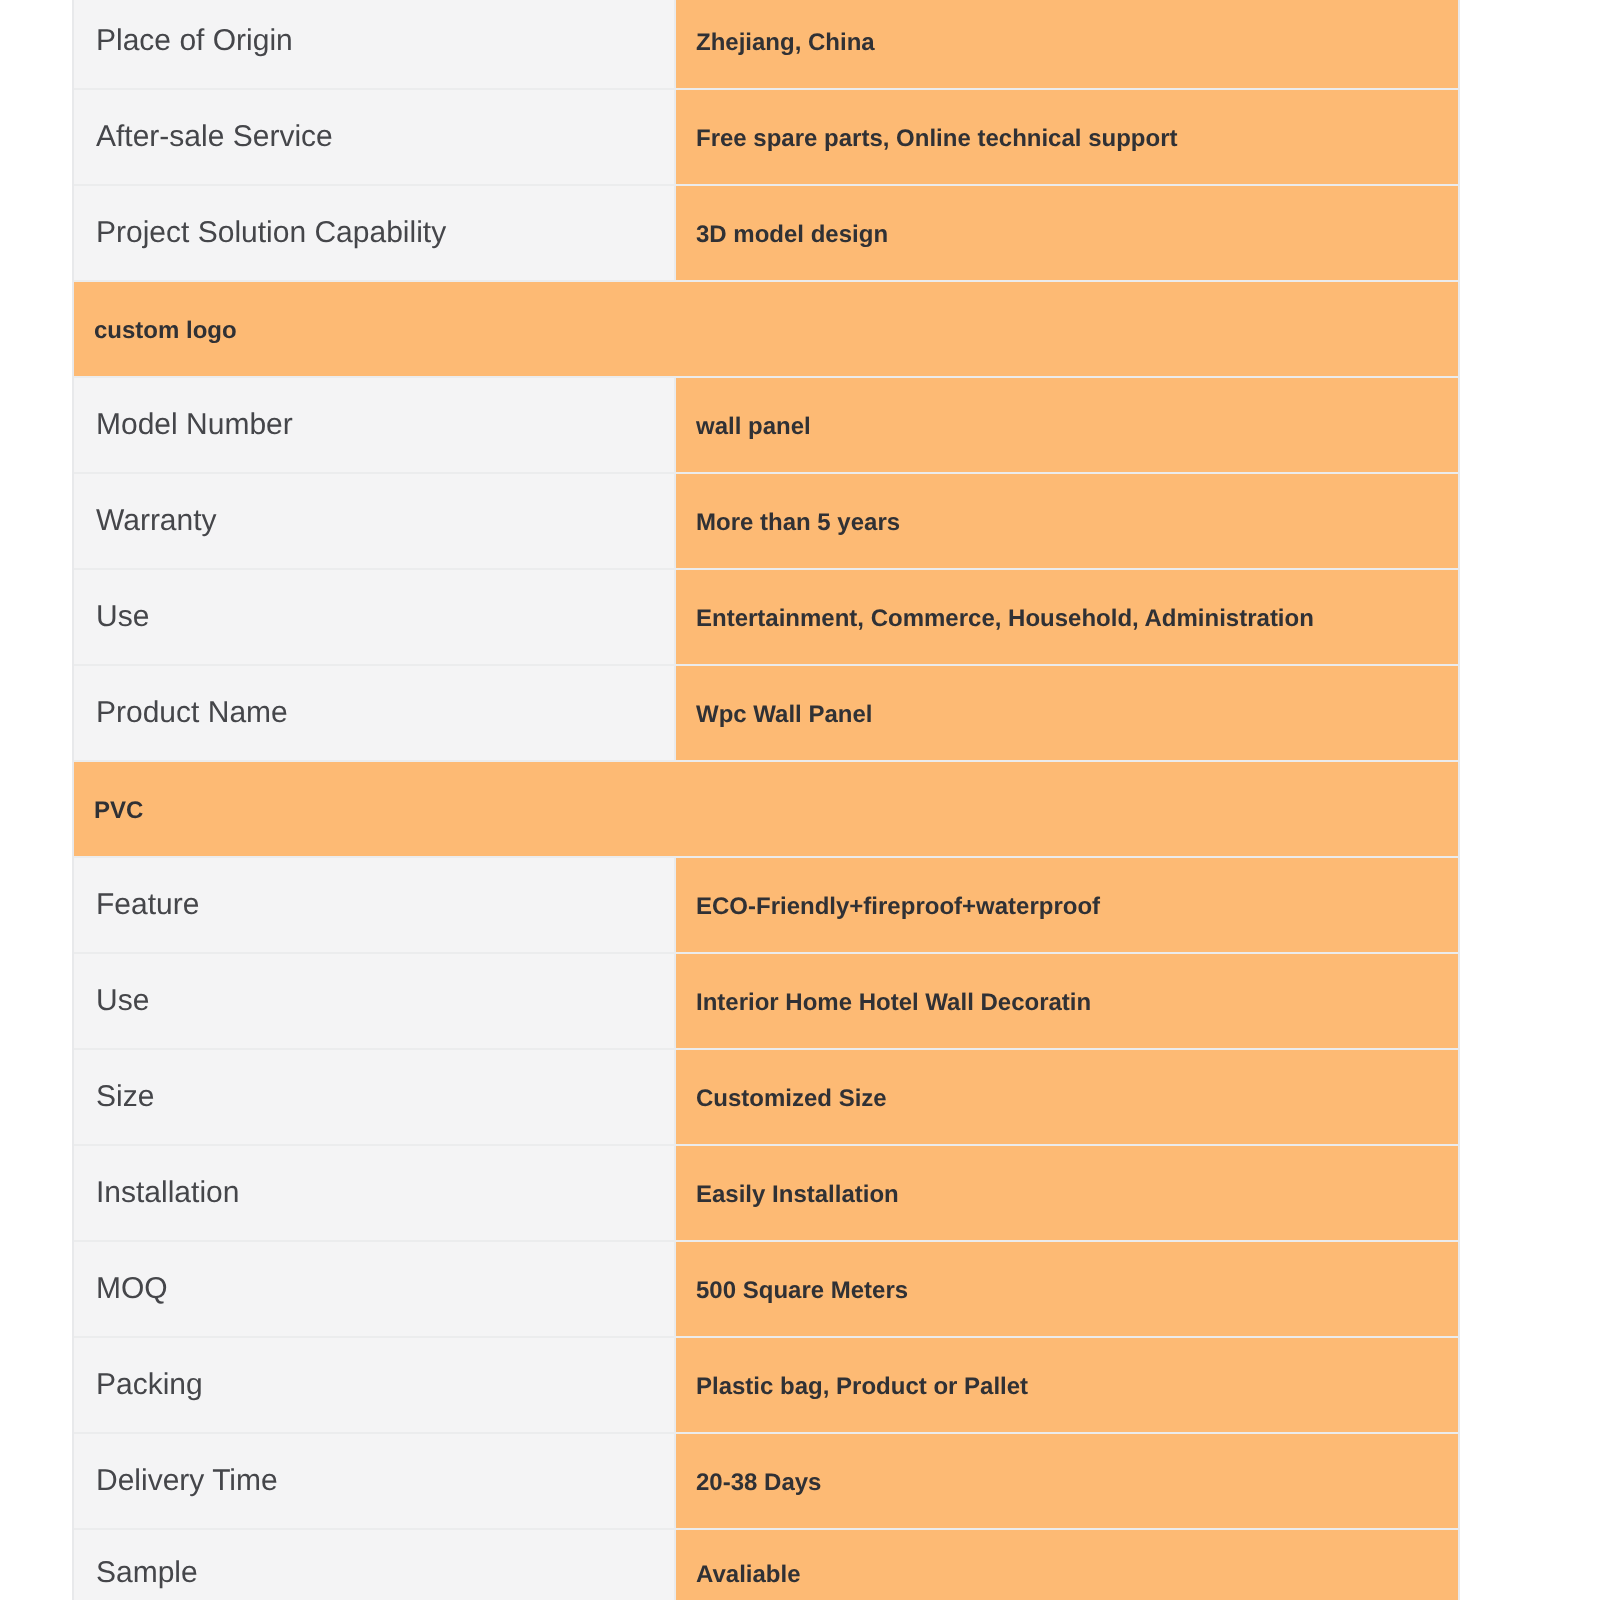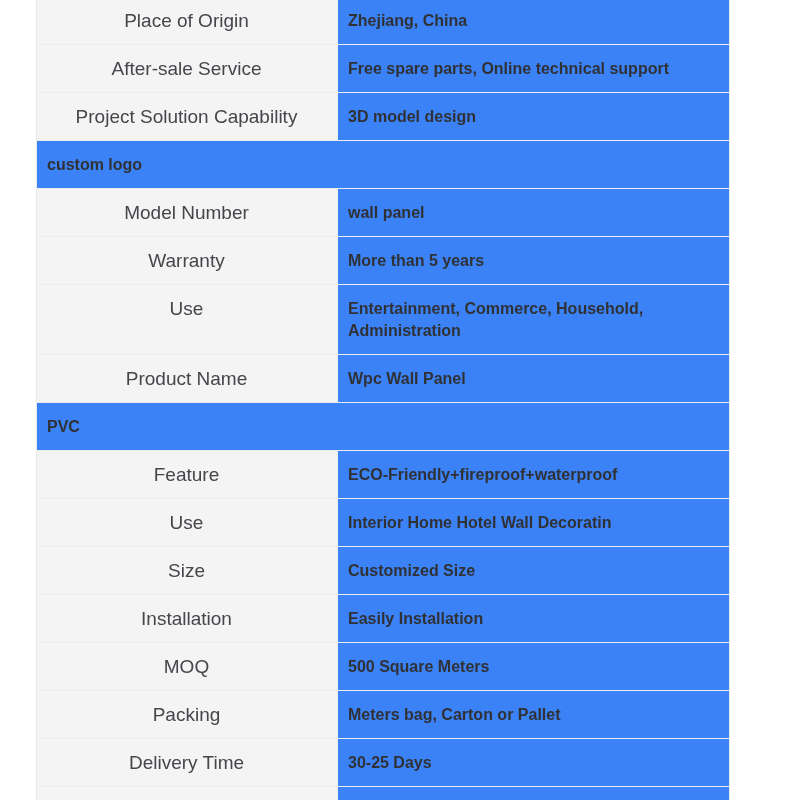--- a/index.html
+++ b/index.html
@@ -33,35 +33,34 @@
   .spec-row:first-child {
     min-height: 43px;
   }
   .spec-label-cell {
     width: 301px;
     flex: 0 0 301px;
     background: #f4f4f5;
     border-right: 1px solid #eaebec;
     padding: 13px 12px 12px 11px;
     color: #45464a;
-    font-size: 19px;
+    font-size: 15px;
     font-weight: 400;
     line-height: 21px;
-    text-align: center;
   }
   .spec-row:first-child .spec-label-cell,
   .spec-row:first-child .spec-value-cell { padding-top: 10px; }
   .spec-row:last-child .spec-label-cell,
   .spec-row:last-child .spec-value-cell { padding-top: 11px; padding-bottom: 7px; }
   .spec-value-cell {
     flex: 1 1 auto;
-    background: #3b82f6;
+    background: #fdba74;
     padding: 13px 12px 12px 10px;
     color: #303135;
-    font-size: 16px;
+    font-size: 12px;
     font-weight: bold;
     line-height: 22px;
   }
   .spec-value-cell .value-text {
     display: block;
     max-width: 332px;
   }
 </style>
 </head>
 <body>
@@ -159,28 +158,28 @@
   <div class="spec-row">
     <div class="spec-label-cell">MOQ</div>
     <div class="spec-value-cell">
       <span class="value-text">500 Square Meters</span>
     </div>
   </div>
 
   <div class="spec-row">
     <div class="spec-label-cell">Packing</div>
     <div class="spec-value-cell">
-      <span class="value-text">Meters bag, Carton or Pallet</span>
+      <span class="value-text">Plastic bag, Product or Pallet</span>
     </div>
   </div>
 
   <div class="spec-row">
     <div class="spec-label-cell">Delivery Time</div>
     <div class="spec-value-cell">
-      <span class="value-text">30-25 Days</span>
+      <span class="value-text">20-38 Days</span>
     </div>
   </div>
 
   <div class="spec-row">
     <div class="spec-label-cell">Sample</div>
     <div class="spec-value-cell">
       <span class="value-text">Avaliable</span>
     </div>
   </div>
 </div>

